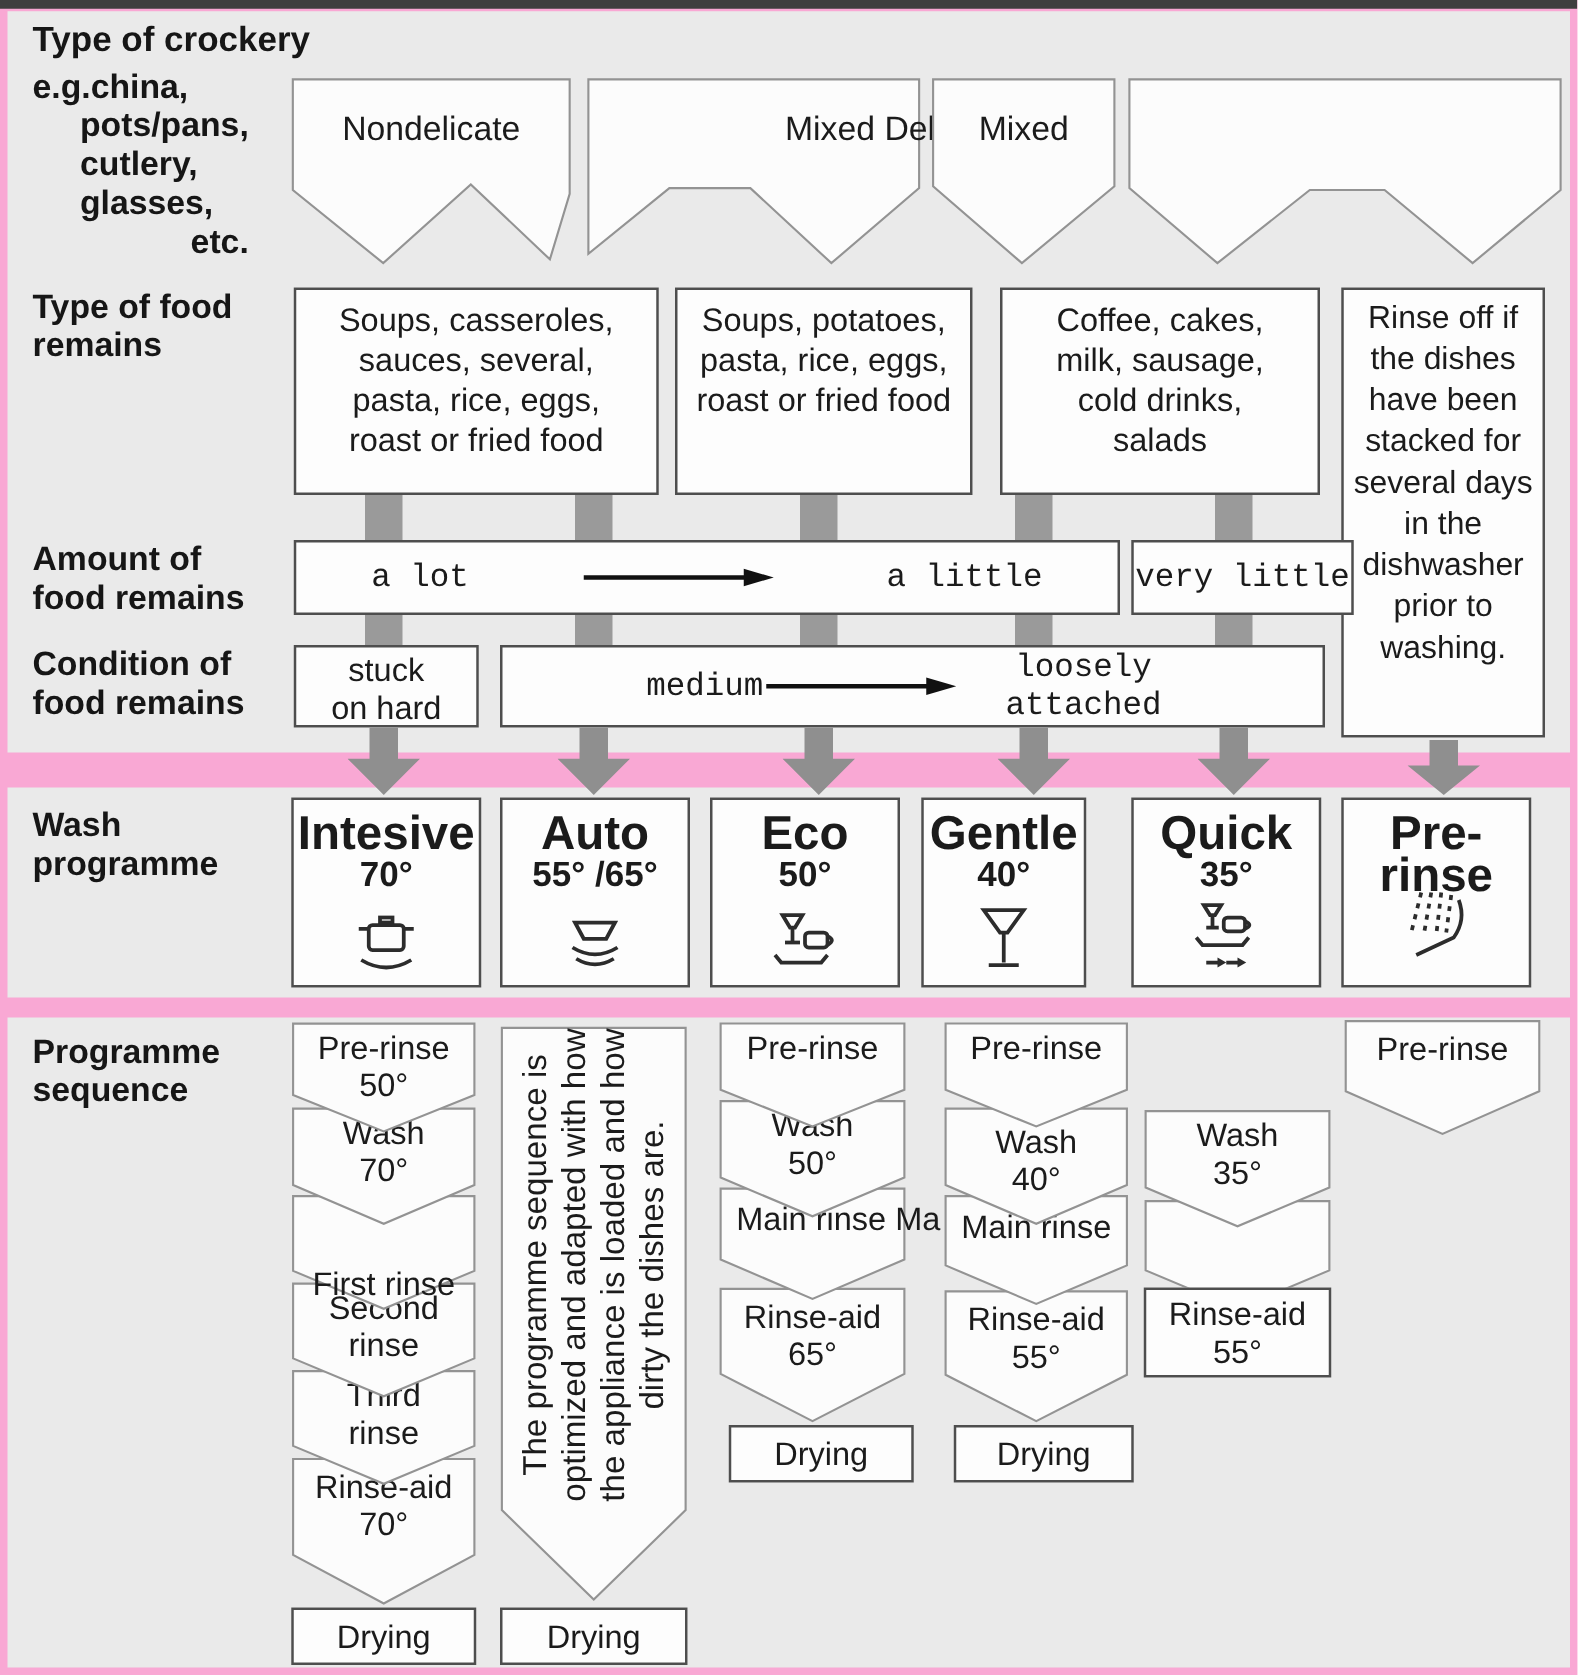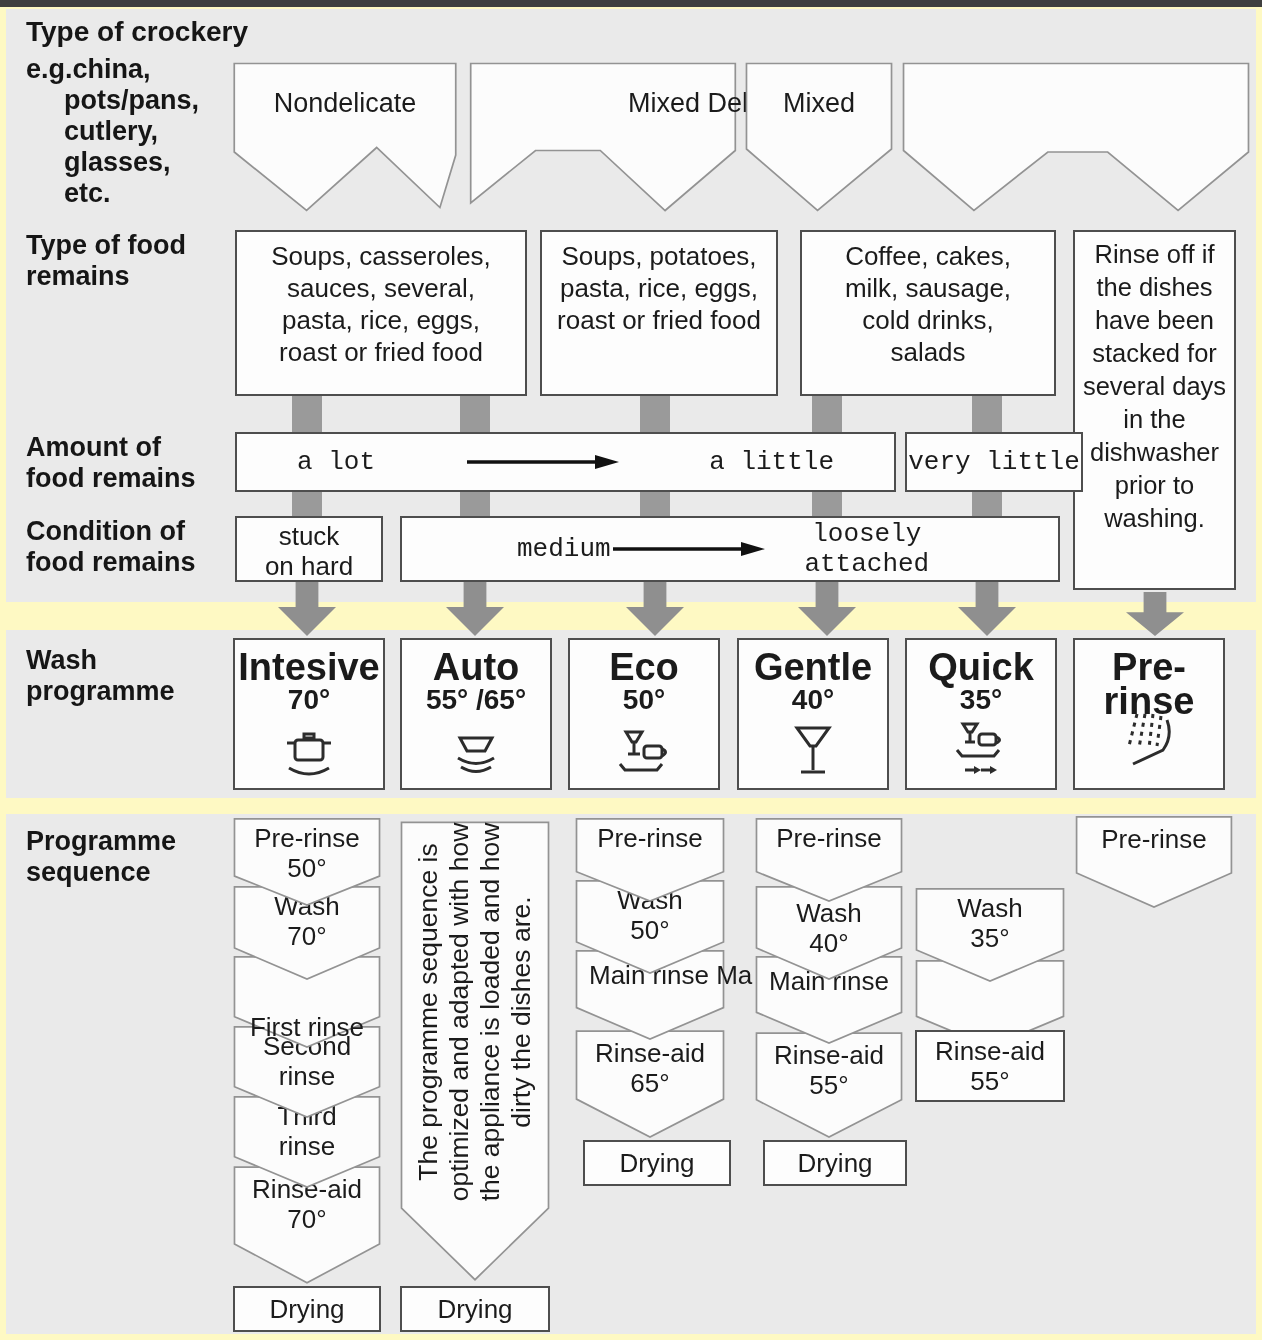--- a/index.html
+++ b/index.html
@@ -1,16 +1,16 @@
 <!DOCTYPE html>
 <html><head>
 <meta charset="utf-8">
 <style>
   html,body{margin:0;padding:0;background:#fff;}
-  #stage{position:relative;width:1262px;height:1340px;background:#fef9c3;overflow:hidden;
+  #stage{position:relative;width:1262px;height:1340px;background:#f9a8d4;overflow:hidden;
          font-family:"Liberation Sans","DejaVu Sans",sans-serif;color:#1b1b1b;}
   .panel{position:absolute;background:#eaeaea;}
   .rowlabel{position:absolute;font-weight:bold;font-size:27px;line-height:31px;color:#161616;}
   .box{position:absolute;background:#fdfdfd;border:2px solid #4e4e4e;box-sizing:border-box;
        text-align:center;color:#1b1b1b;}
   .foodtxt{font-size:26px;line-height:32px;padding-top:8px;}
   .shape{position:absolute;}
   .shape svg{position:absolute;left:0;top:0;width:100%;height:100%;overflow:visible;}
   .shape polygon{fill:#fcfcfc;stroke:#939393;stroke-width:1.7;vector-effect:non-scaling-stroke;}
   .bar{position:absolute;width:30px;background:#9a9a9a;}
@@ -42,21 +42,21 @@
   <div class="panel" style="left:6px;top:9px;width:1250px;height:593px;"></div>
   <div class="panel" style="left:6px;top:630px;width:1250px;height:168px;"></div>
   <div class="panel" style="left:6px;top:814px;width:1250px;height:520px;"></div>
 
   <div class="rowlabel" style="left:26px;top:16px;font-size:28px;">Type of crockery</div>
   <div class="rowlabel" style="left:26px;top:54px;">
     <div>e.g.china,</div>
     <div style="margin-left:38px;">pots/pans,</div>
     <div style="margin-left:38px;">cutlery,</div>
     <div style="margin-left:38px;">glasses,</div>
-    <div style="margin-left:38px;">etc.</div>
+    <div style="text-align:right;">etc.</div>
   </div>
   <div class="rowlabel" style="left:26px;top:230px;">
     <div>Type of food</div>
       <div>remains</div>
   </div>
   <div class="rowlabel" style="left:26px;top:432px;">
     <div>Amount of</div>
       <div>food remains</div>
   </div>
   <div class="rowlabel" style="left:26px;top:516px;">
@@ -216,21 +216,21 @@
         <svg width="64" height="52" viewBox="0 0 64 52">
       <path d="M14,4 h16 l-6,10 h-4 z"></path>
           <line x1="22" y1="14" x2="22" y2="26"></line>
           <line x1="16" y1="26" x2="28" y2="26"></line>
       <rect x="32" y="18" width="18" height="12" rx="3"></rect>
           <path d="M50,21 q7,3 0,7"></path>
       <path d="M8,36 l5,6 h32 l5,-6"></path>
         </svg>
       </div>
   </div>
-  <div class="box" style="left:737px;top:638px;width:152px;height:152px;">
+  <div class="box" style="left:737px;top:638px;width:132px;height:152px;">
     <div class="progname">Gentle</div>
     <div class="progtemp">40°</div>
     <div class="progicon">
         <svg width="64" height="56" viewBox="0 0 64 56">
       <path d="M16,4 h32 l-13,18 h-6 z"></path>
           <line x1="32" y1="22" x2="32" y2="46"></line>
           <line x1="20" y1="48" x2="44" y2="48"></line>
         </svg>
       </div>
   </div>

